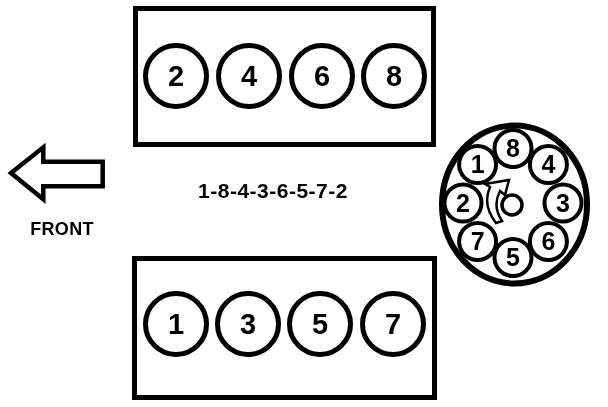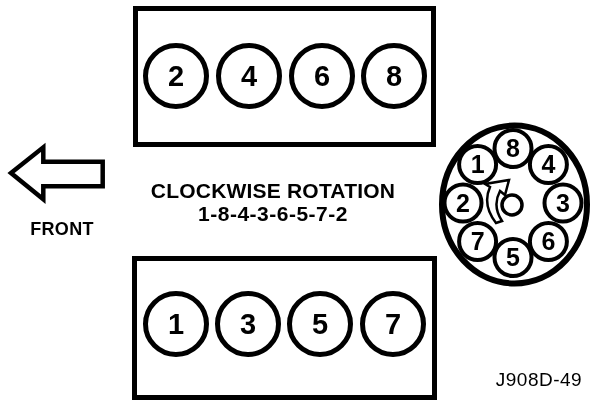--- a/index.html
+++ b/index.html
@@ -88,21 +88,20 @@
 
   <svg id="front-arrow-svg" width="112" height="68" viewBox="0 0 112 68">
     <polygon points="11,33 43.3,7.3 43.3,21.7 102.7,21.7 102.7,46.3 43.3,46.3 43.3,59.3" fill="#fff" stroke="#000" stroke-width="4.5" stroke-linejoin="miter"></polygon>
   </svg>
 
   <div id="front-label">
     <div>FRONT</div>
   </div>
 
   <div id="rotation-block">
-    <div id="rotation-title">CLOCKWISE ROTATION</div>
     <div id="firing-order">1-8-4-3-6-5-7-2</div>
   </div>
 
   <svg id="distributor-svg" width="166" height="176" viewBox="0 0 166 176">
     <ellipse cx="82.5" cy="90.5" rx="72.5" ry="79" fill="#fff" stroke="#000" stroke-width="6"></ellipse>
     <g id="distributor-plugs">
         <circle cx="81.0" cy="34.5" r="18.5" fill="#fff" stroke="#000" stroke-width="4"></circle>
         <text x="81.0" y="43.0" text-anchor="middle" class="plug-num" fill="#000">8</text>
         <circle cx="116.4" cy="50.5" r="18.5" fill="#fff" stroke="#000" stroke-width="4"></circle>
         <text x="116.4" y="59.0" text-anchor="middle" class="plug-num" fill="#000">4</text>
@@ -116,15 +115,14 @@
         <text x="45.6" y="136.0" text-anchor="middle" class="plug-num" fill="#000">7</text>
         <circle cx="31.0" cy="89.0" r="18.5" fill="#fff" stroke="#000" stroke-width="4"></circle>
         <text x="31.0" y="97.5" text-anchor="middle" class="plug-num" fill="#000">2</text>
         <circle cx="45.6" cy="50.5" r="18.5" fill="#fff" stroke="#000" stroke-width="4"></circle>
         <text x="45.6" y="59.0" text-anchor="middle" class="plug-num" fill="#000">1</text>
       </g>
     <circle cx="80" cy="91" r="10" fill="#fff" stroke="#000" stroke-width="3.5"></circle>
     <path d="M 64,109 Q 50,91 58,73 L 53,70 L 77,66 L 73,81 L 68,77 Q 60,92 70,107 Z" fill="#fff" stroke="#000" stroke-width="2.5" stroke-linejoin="miter"></path>
   </svg>
 
-  <div id="figure-code">J908D-49</div>
 
 </div>
 
 </body></html>

